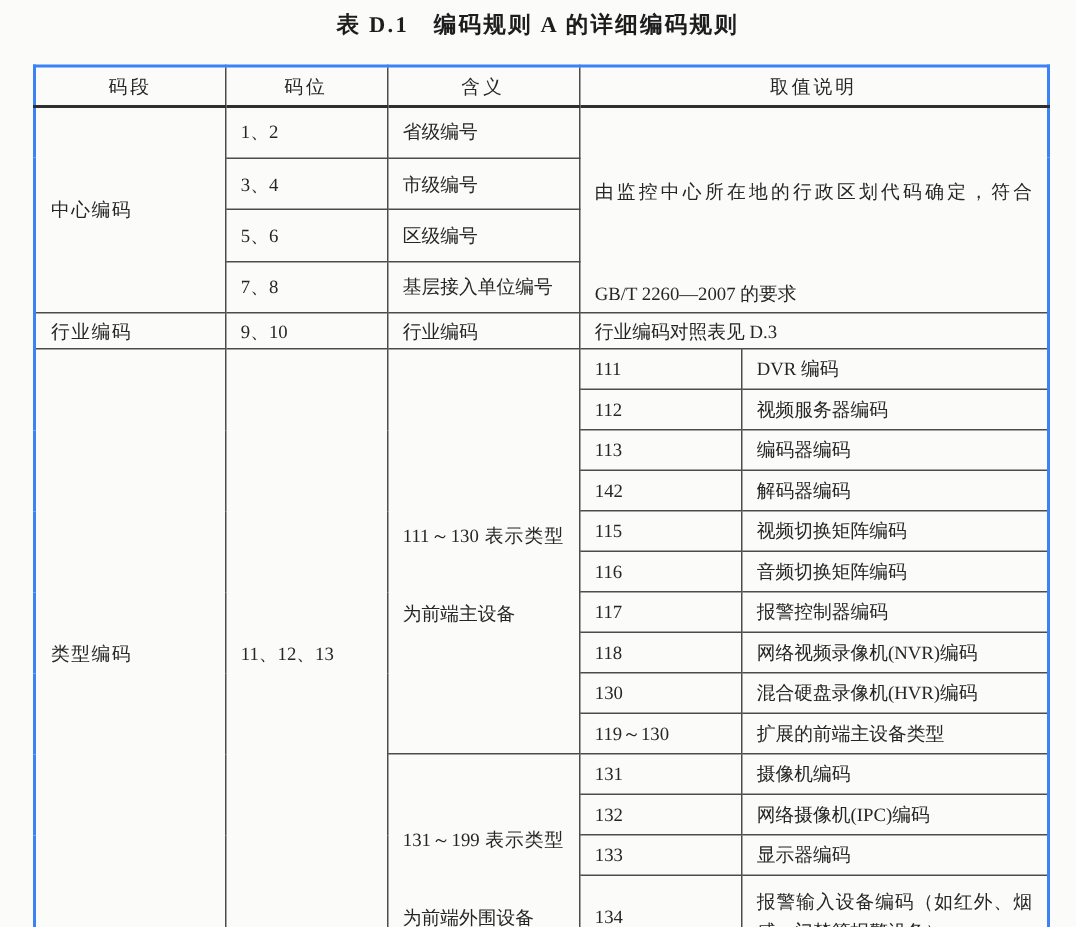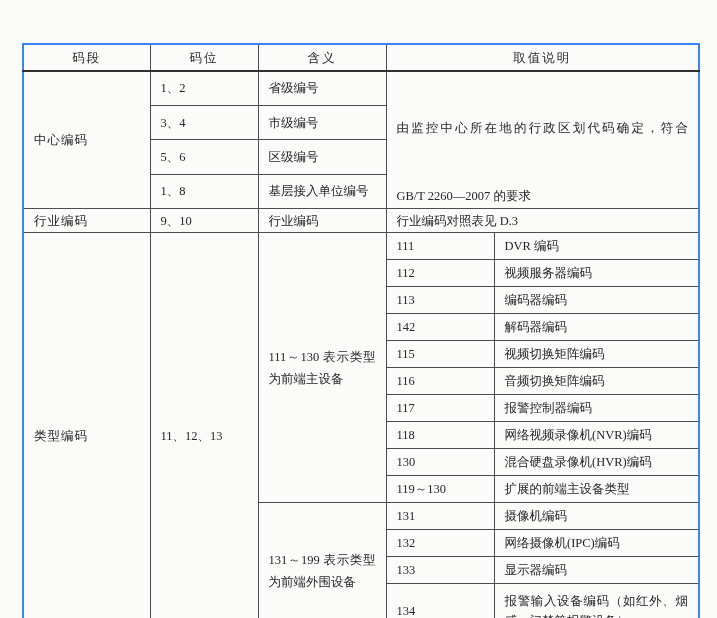--- a/index.html
+++ b/index.html
@@ -31,27 +31,28 @@
     letter-spacing:2px;
   }
   tr.hrow   { height:27px; }
   tr.r      { height:27px; }
   tr.r-ind  { height:24px; }
   tr.r-tall { height:56px; }
   td.seg { letter-spacing:1px;margin-top:44px; }
   .j1 { text-align:justify; text-align-last:justify; }
   .jwrap { text-align:justify;margin-left:11px; }
   .note-block div { line-height:24px;margin-top:44px; }
-  .meaning-block div { line-height:22px; }
+  .meaning-block div { line-height:22px;margin-top:30px; }
 </style>
 </head>
 <body>
 
 <div class="page">
 
+  <div class="doc-title">表 D.1　编码规则 A 的详细编码规则</div>
 
   <table class="rule-table">
     <colgroup>
       <col style="width:127px">
         <col style="width:108px">
         <col style="width:128px">
       <col style="width:108px">
         <col style="width:205px">
     </colgroup>
 
@@ -74,21 +75,21 @@
     </tr>
     <tr class="r">
       <td>3、4</td>
       <td>市级编号</td>
     </tr>
     <tr class="r">
       <td>5、6</td>
       <td>区级编号</td>
     </tr>
     <tr class="r">
-      <td>1、8</td>
+      <td>7、8</td>
       <td>基层接入单位编号</td>
     </tr>
 
     <tr class="r-ind">
       <td class="seg">行业编码</td>
       <td>9、10</td>
       <td>行业编码</td>
       <td colspan="2">行业编码对照表见 D.3</td>
     </tr>
 

